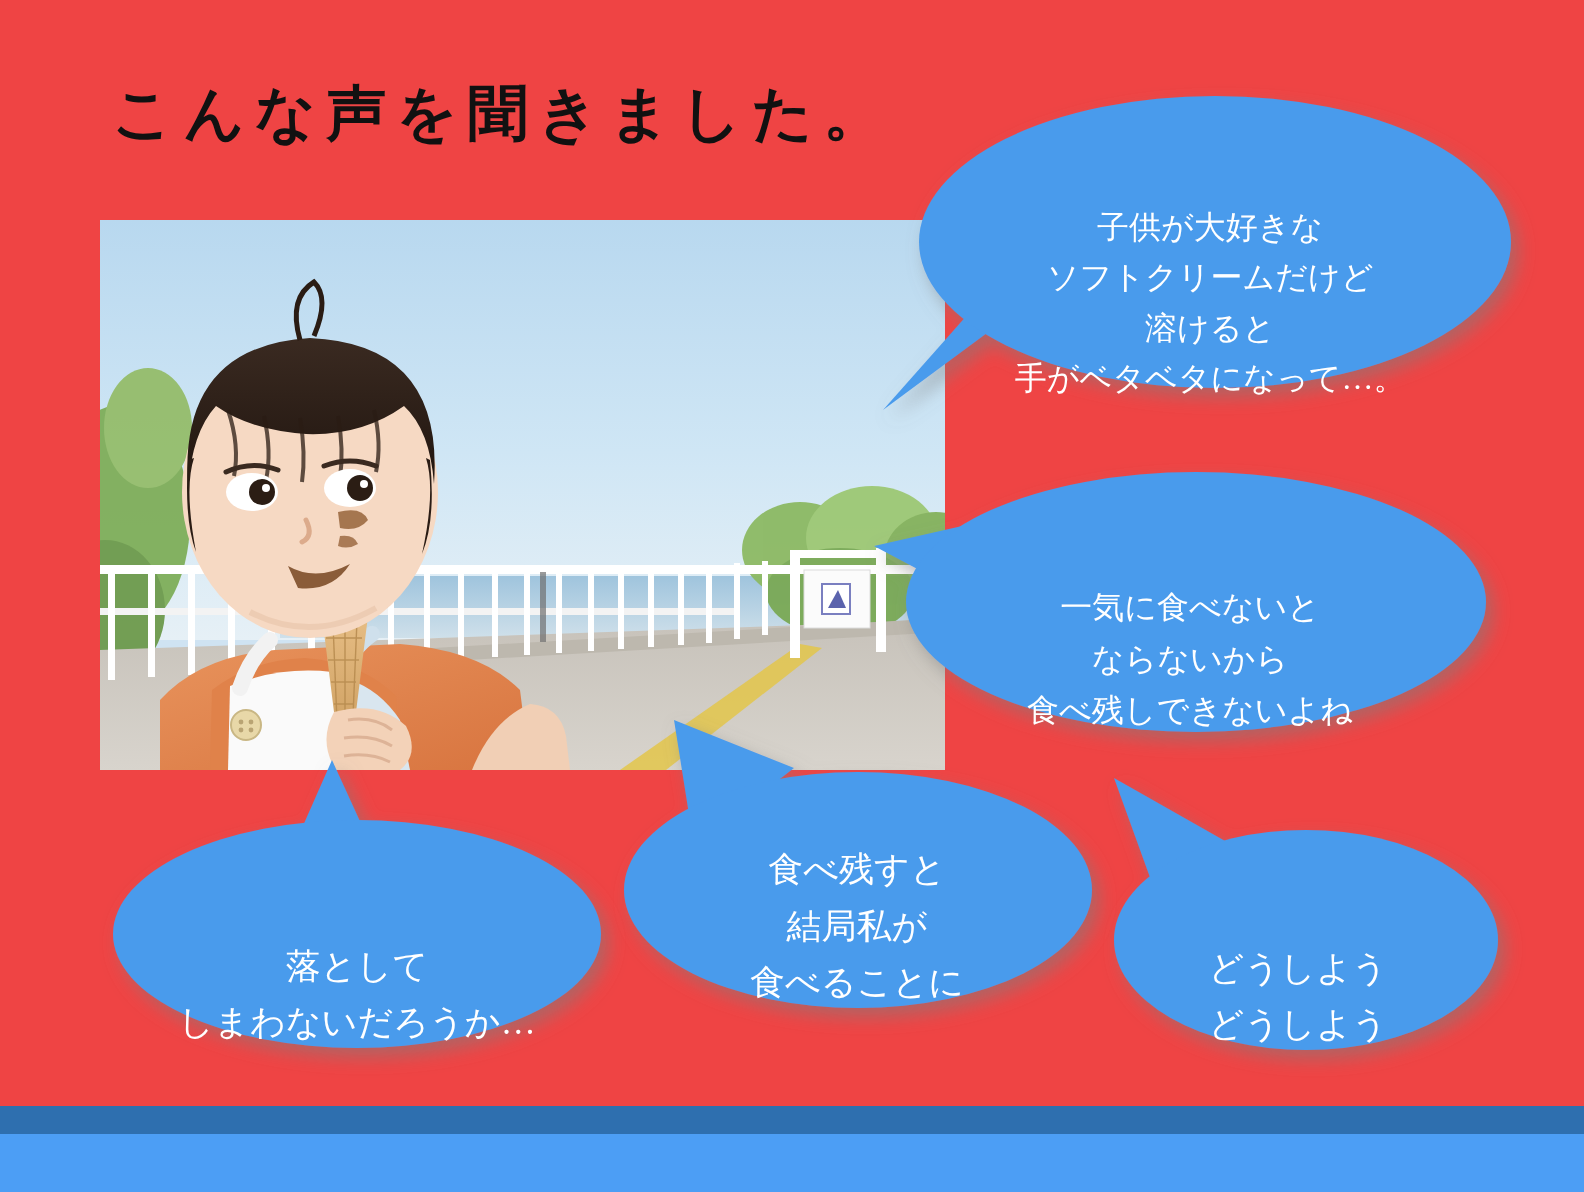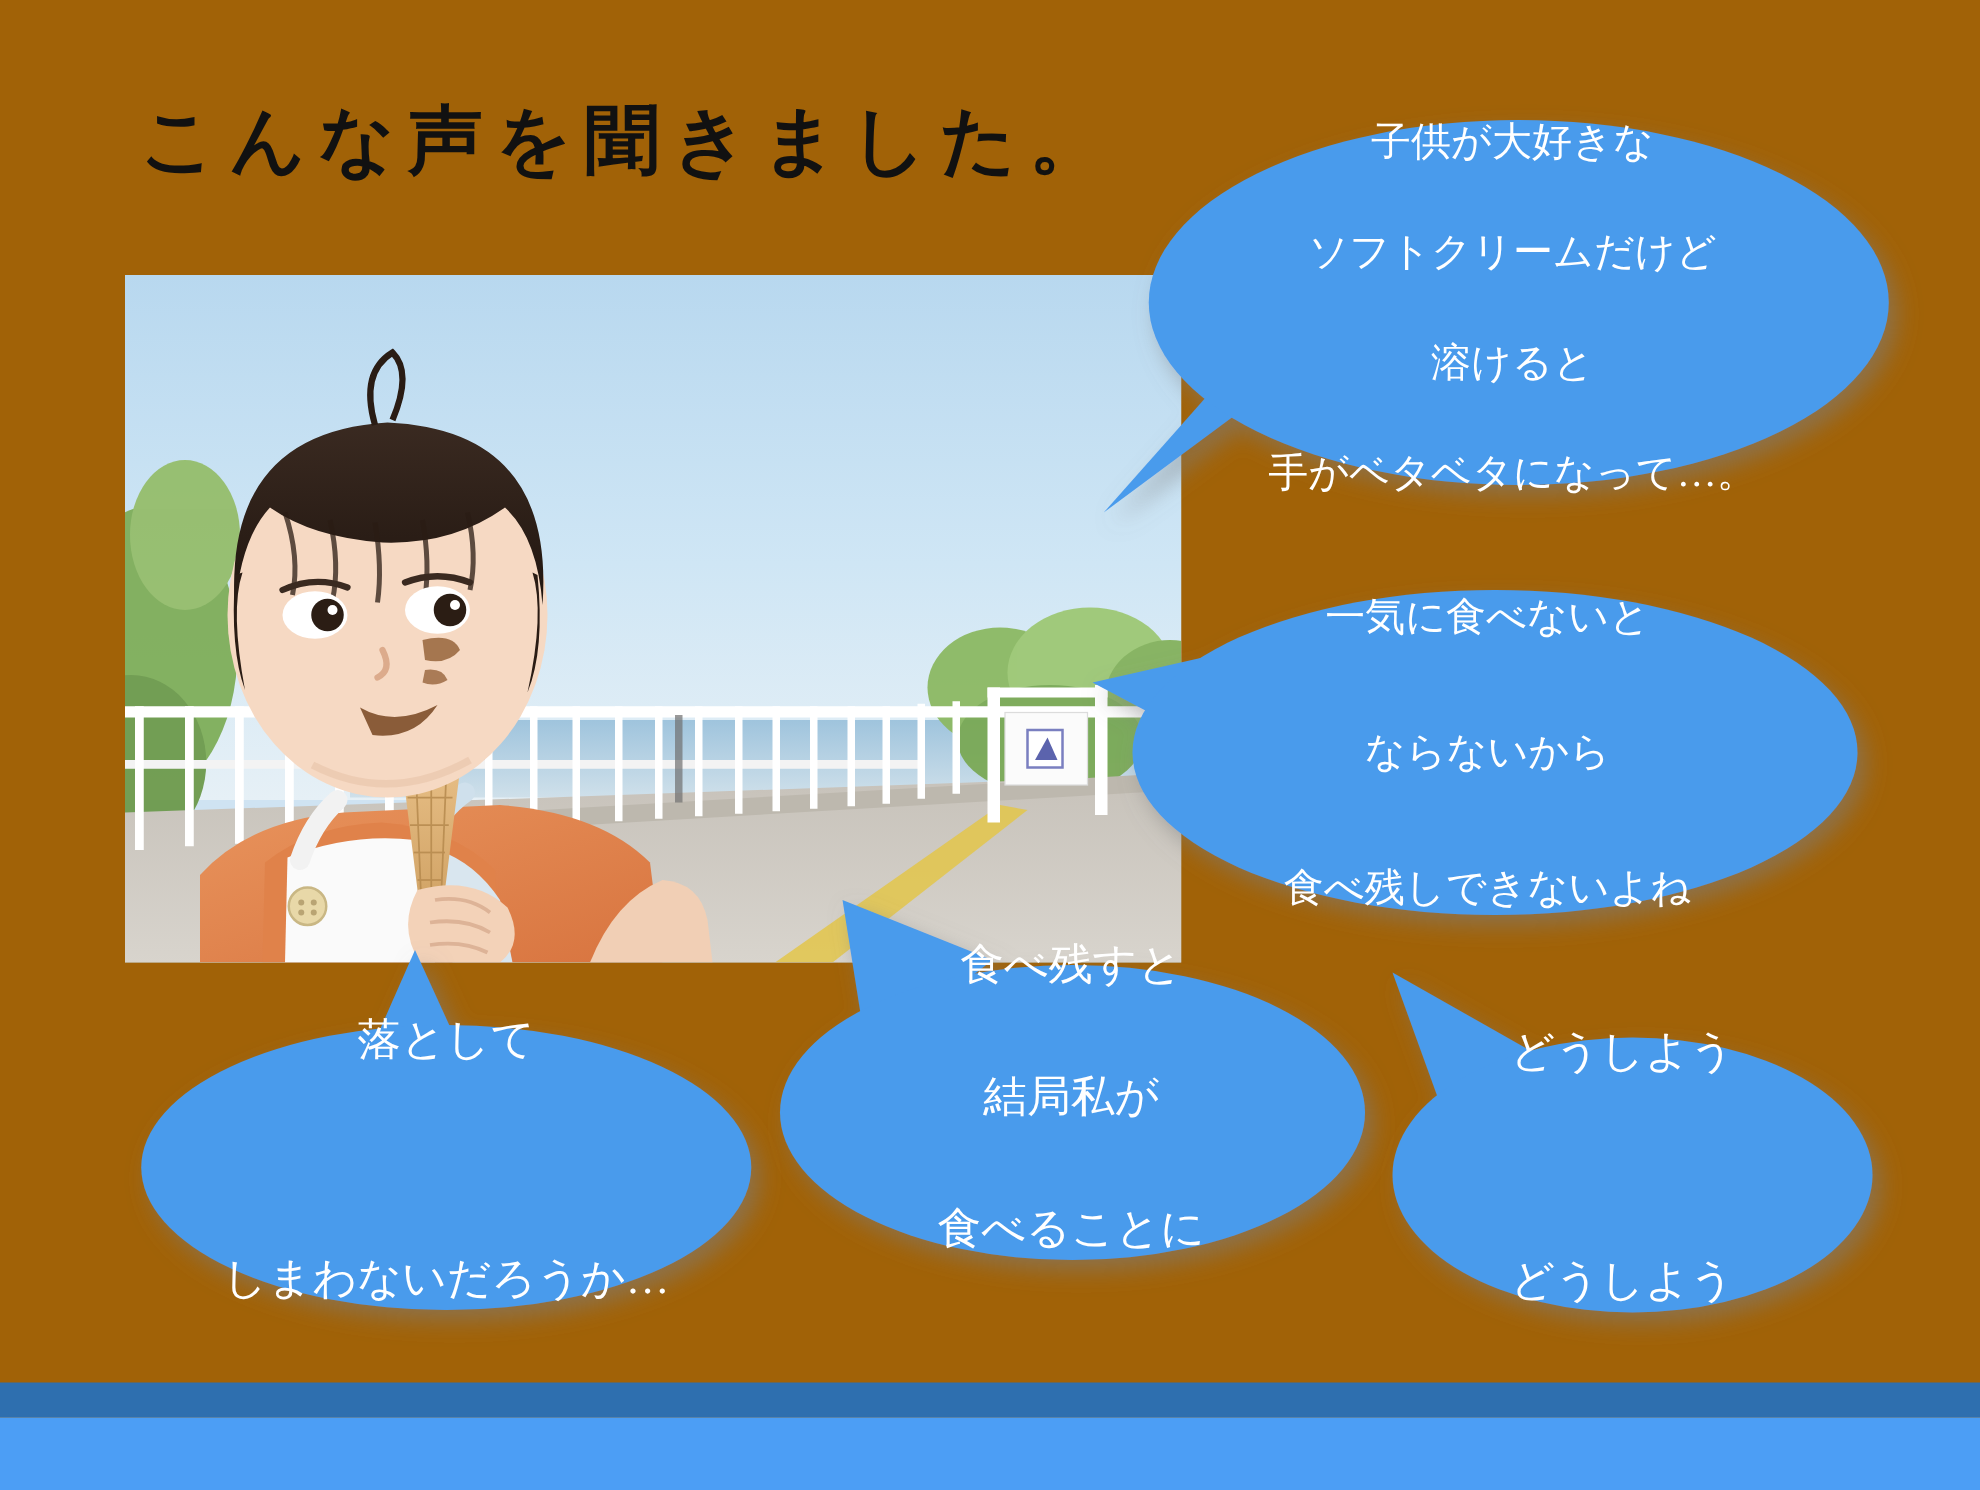--- a/index.html
+++ b/index.html
@@ -7,21 +7,21 @@
     padding: 0;
     background: #ffffff;
   }
   body {
     font-family: "Liberation Sans", "DejaVu Sans", sans-serif;
   }
   #slide {
     position: relative;
     width: 1584px;
     height: 1192px;
-    background: #a16207;
+    background: #ef4444;
     overflow: hidden;
   }
 
   
   #slide-title {
     position: absolute;
     left: 112px;
     top: 82px;
     font-family: "DejaVu Sans", "Liberation Sans", sans-serif;
     font-size: 60px;
@@ -52,21 +52,21 @@
     position: absolute;
     inset: 0;
   }
   .bubble-shape svg { display: block; width: 100%; height: 100%; overflow: visible; }
   .bubble-text {
     position: absolute;
     inset: 0;
     display: flex;
     flex-direction: column;
     align-items: center;
-    justify-content: space-between;
+    justify-content: flex-end;
     color: #ffffff;
     font-family: "Liberation Serif", "DejaVu Serif", serif;
     text-align: center;
     pointer-events: none;
     white-space: nowrap;
   }
   .bubble-text .line { display: block; }
 
   .b1 { left: 905px; top: 88px;  width: 610px; height: 330px; }
   .b1 .bubble-text { font-size: 32px; line-height: 1.58; padding-bottom: 14px; }

